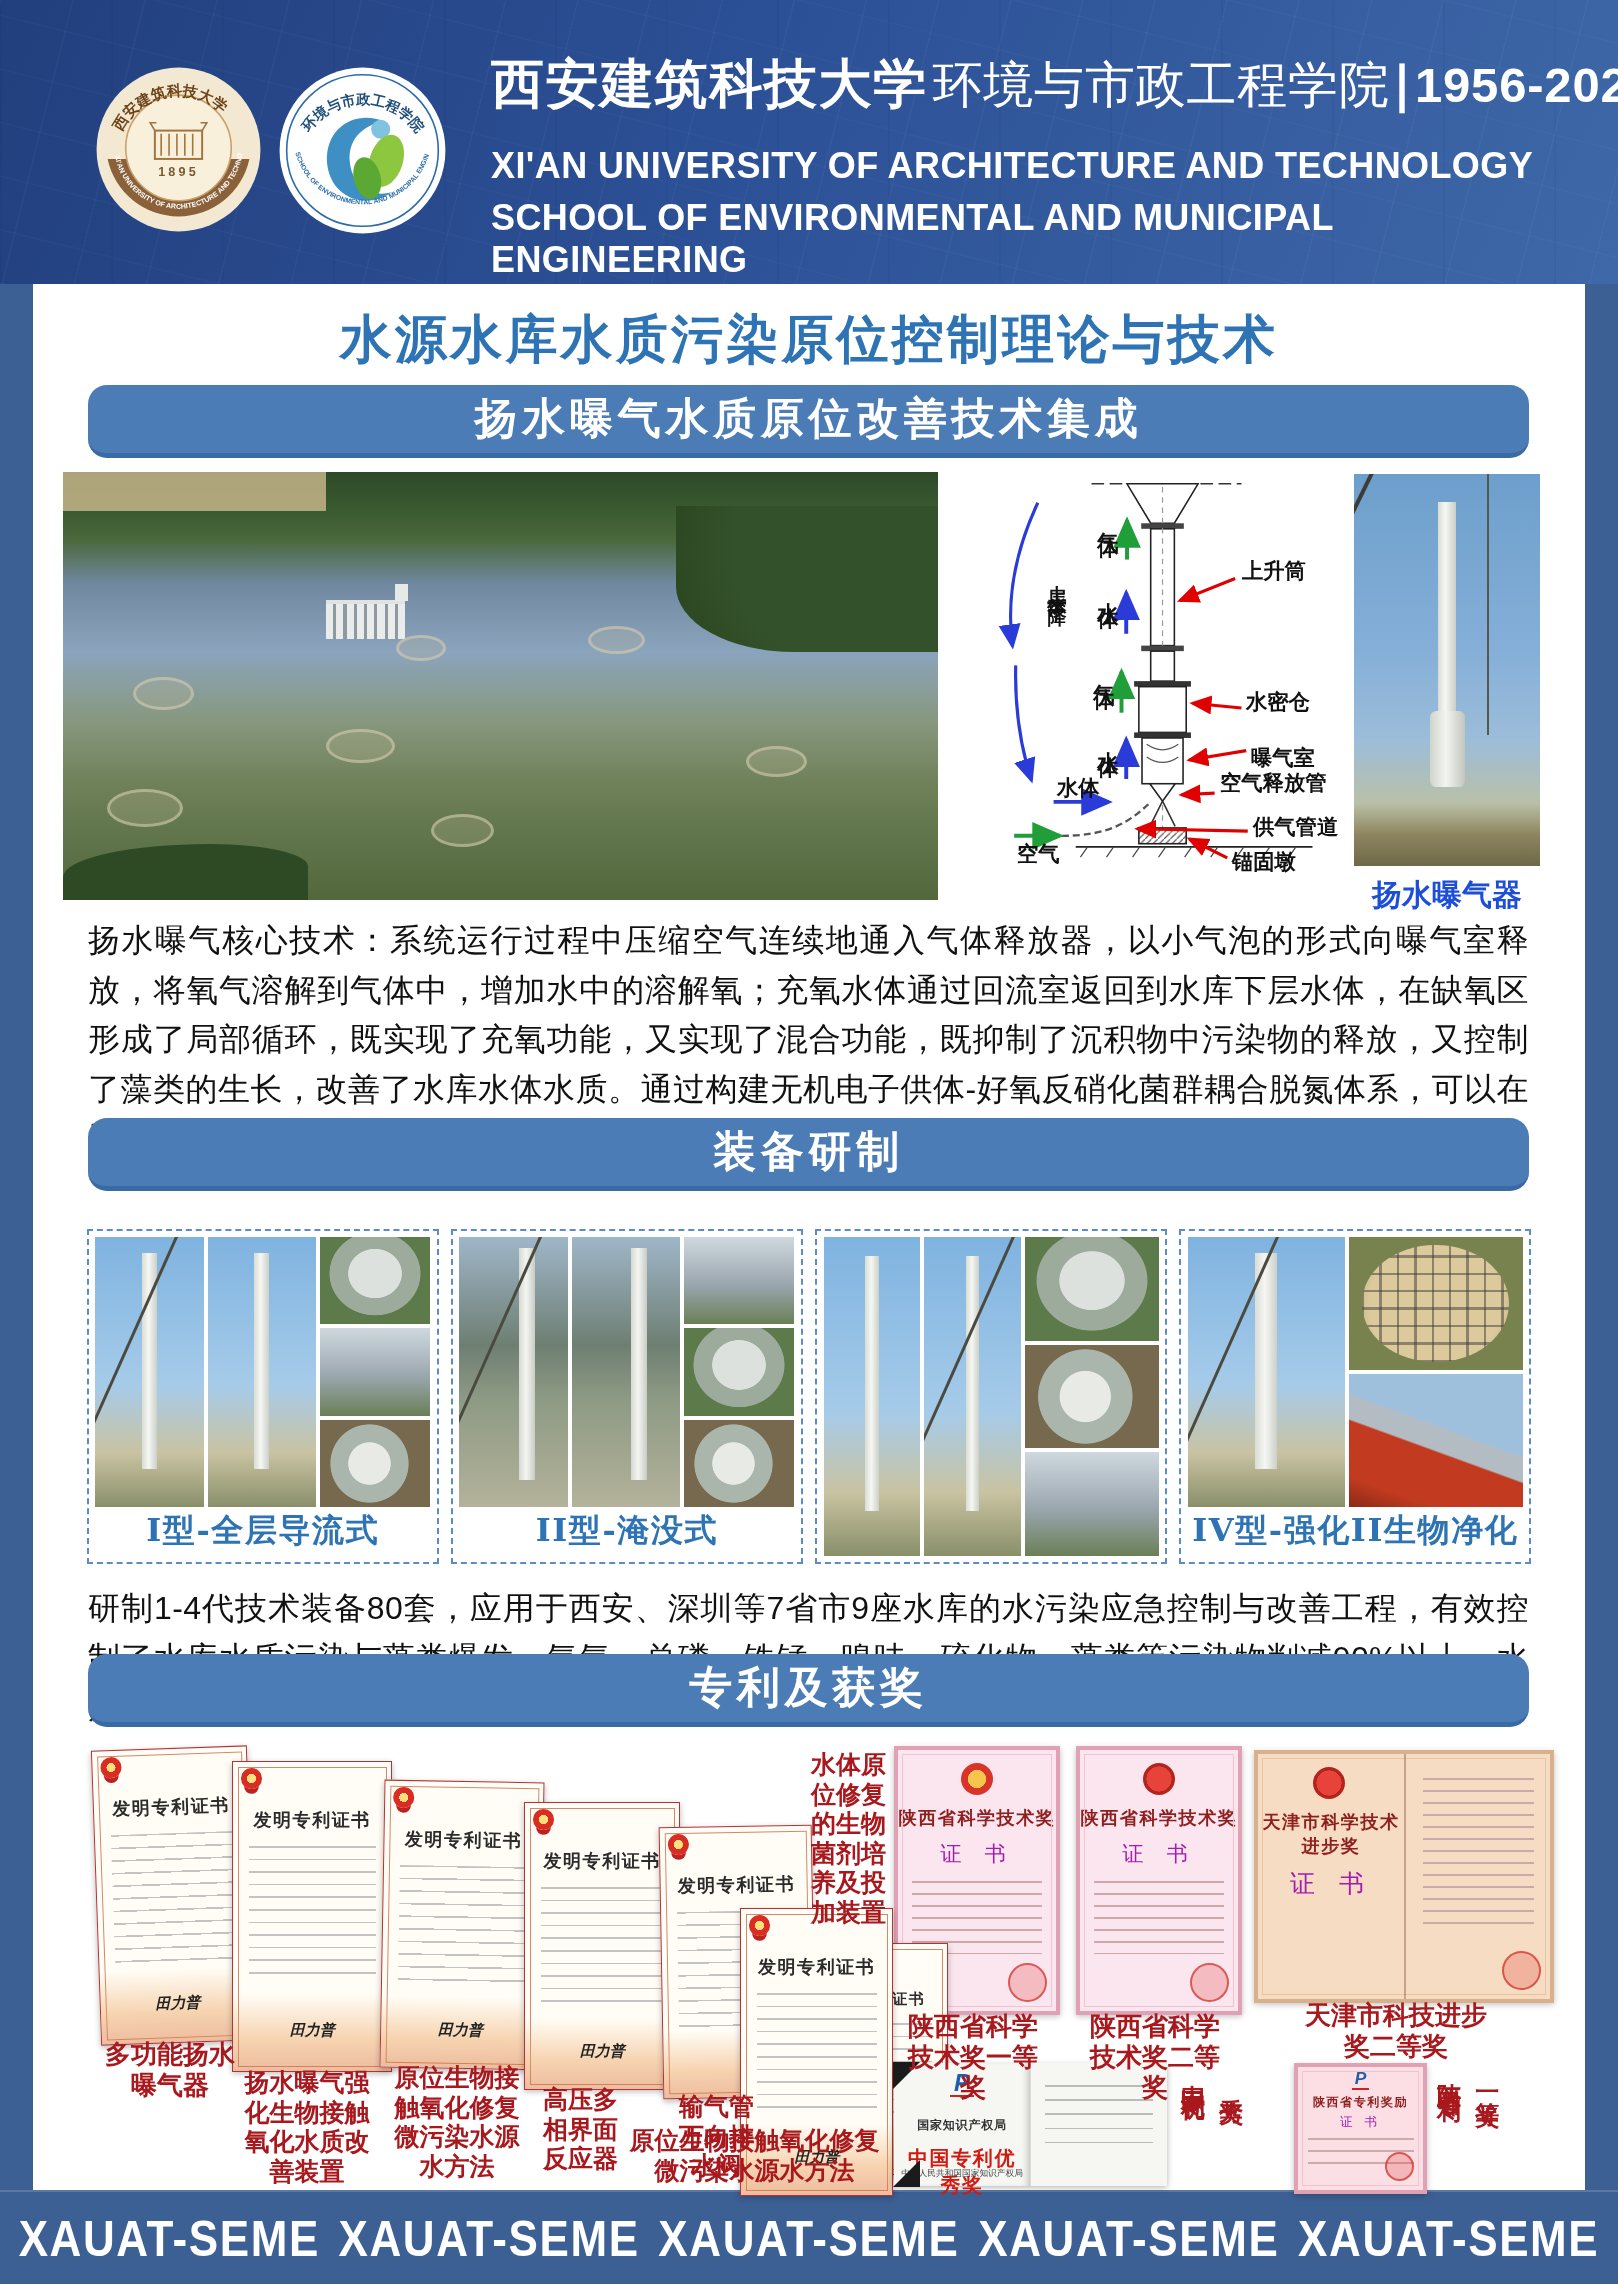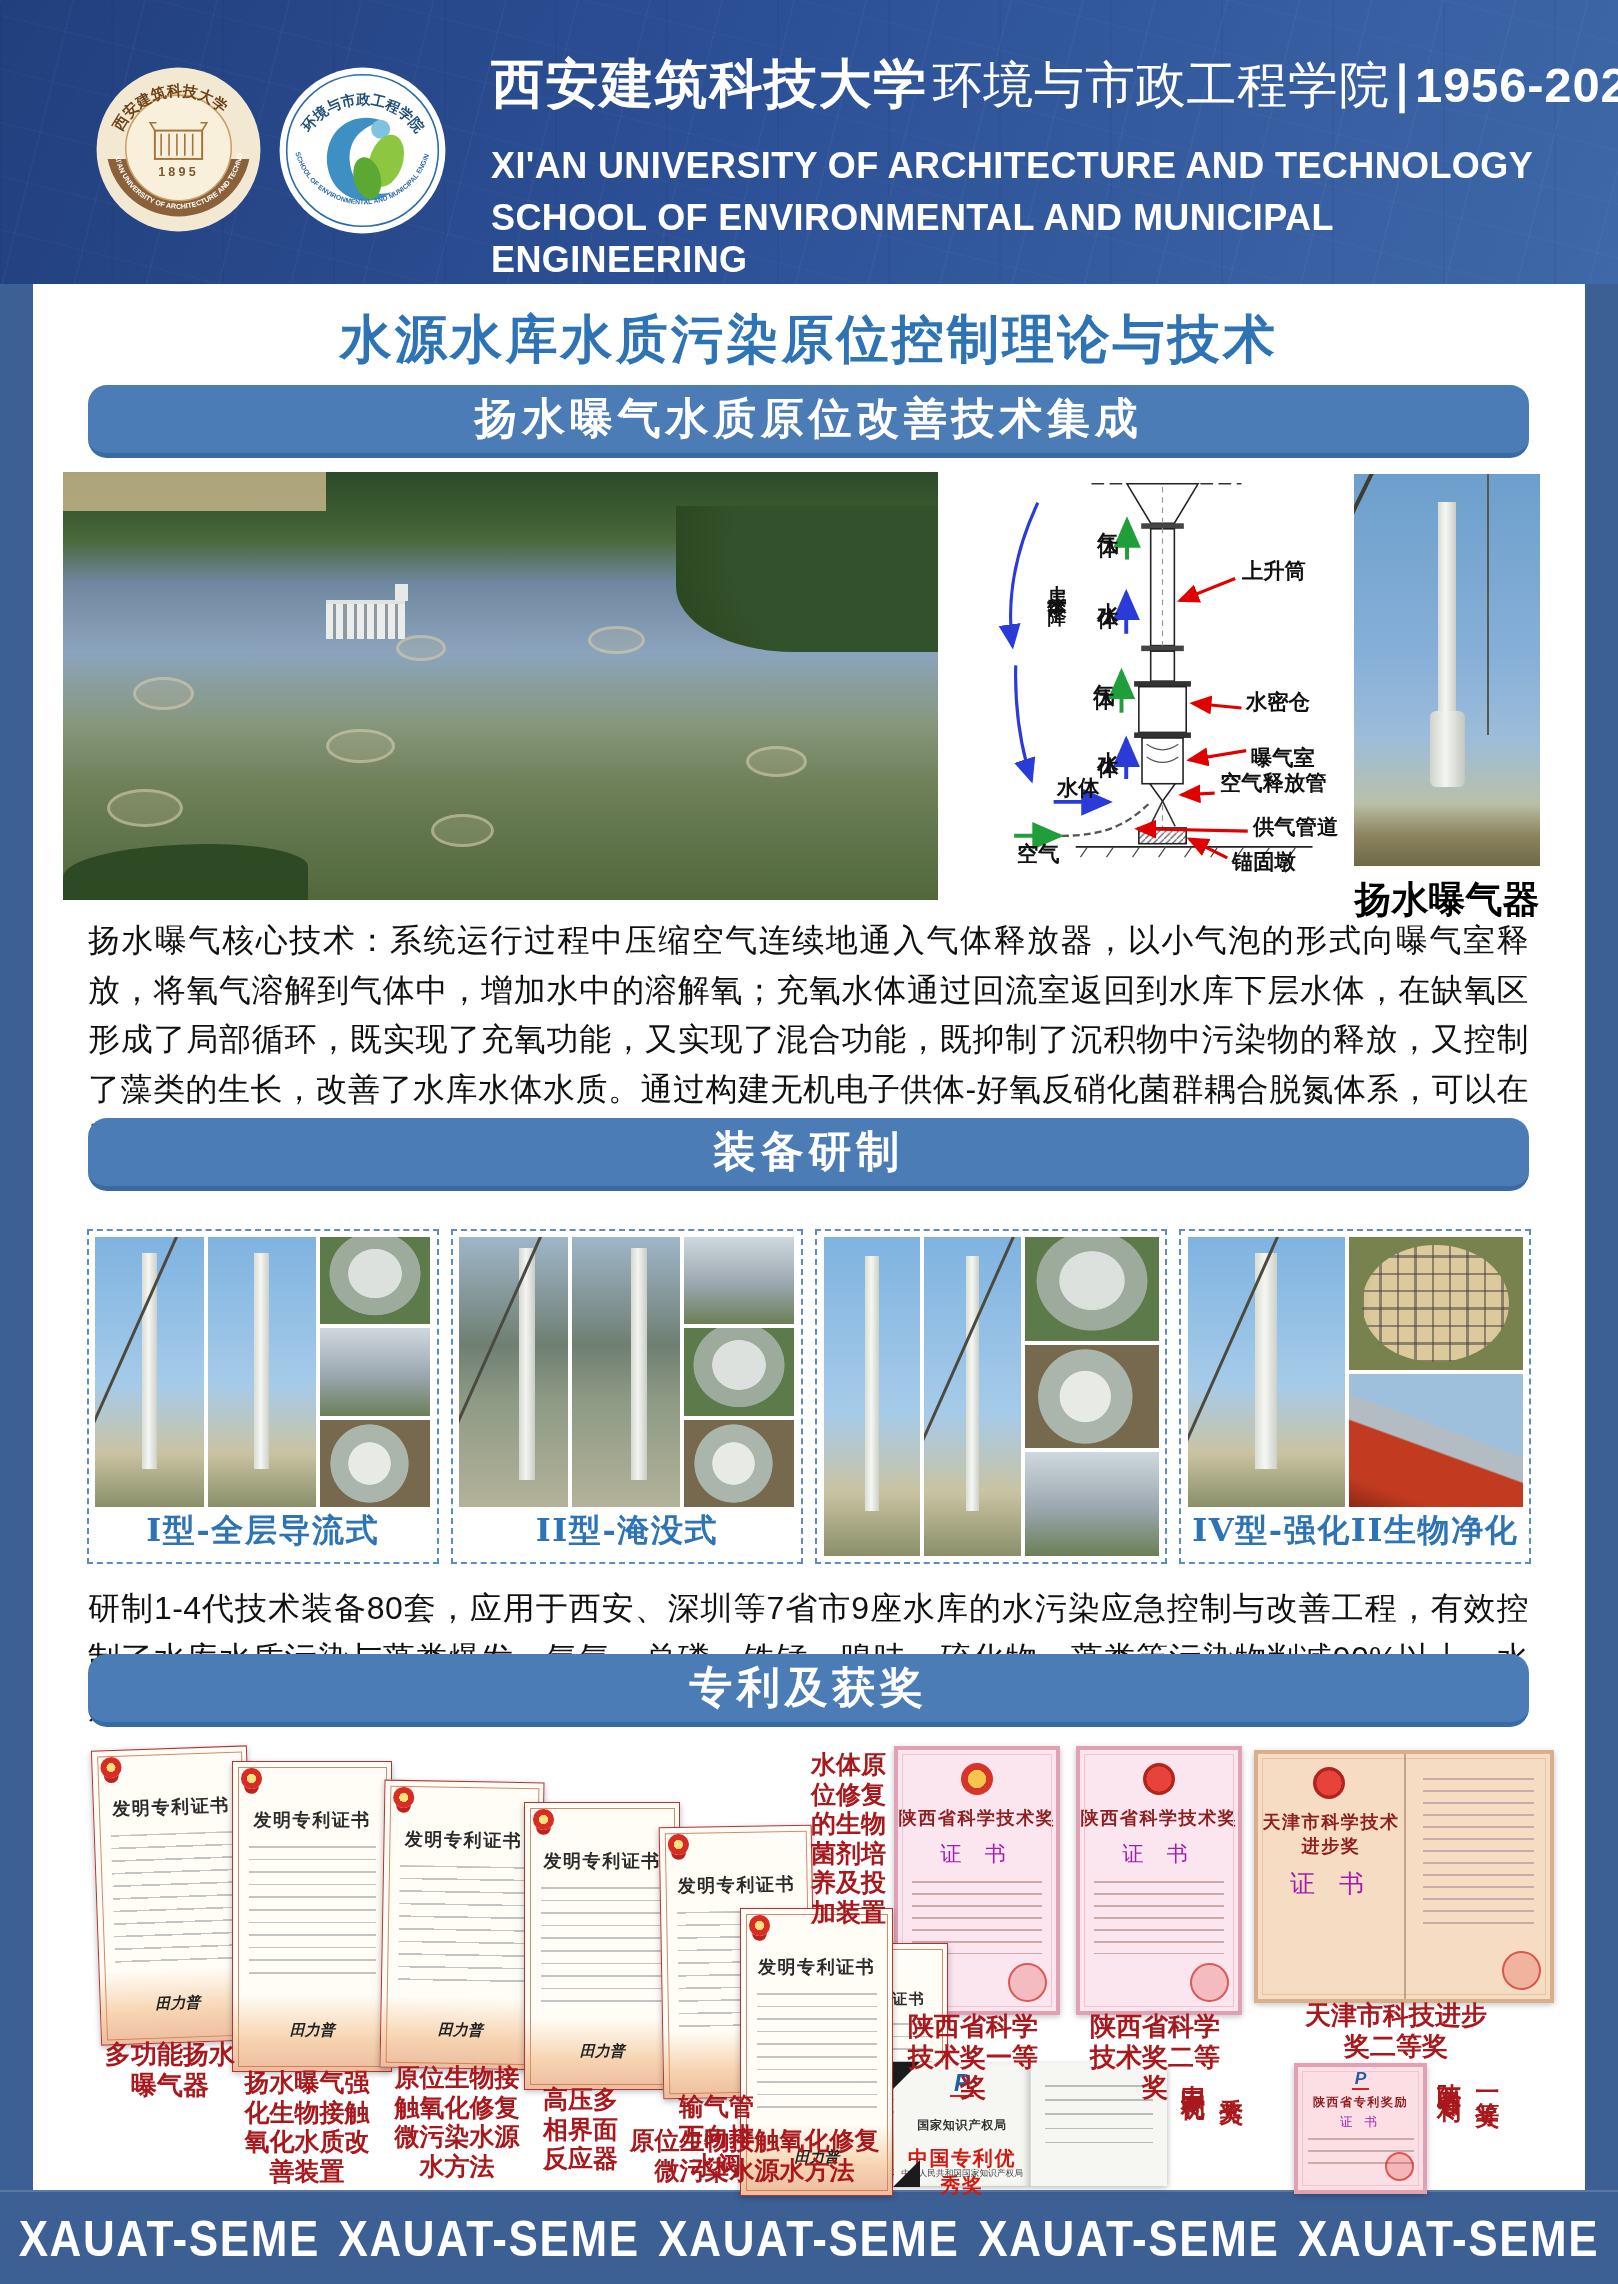--- a/index.html
+++ b/index.html
@@ -63,21 +63,21 @@
   .aer-photo{position:absolute;left:1321px;top:190px;width:186px;height:392px;overflow:hidden;
      background:linear-gradient(180deg,#6d9fcc 0%,#85afd8 45%,#9dbdd9 68%,#b9c0a8 84%,#8d855f 92%,#6f6848 100%);}
   .crane-boom{position:absolute;left:27px;top:-24px;width:4px;height:340px;background:#3d3d35;
      transform:rotate(26deg);transform-origin:top left;}
   .crane-cable{position:absolute;right:51px;top:0;width:1.6px;height:261px;background:#55584f;}
   .aer-col{position:absolute;left:50%;top:28.4px;width:17.4px;height:277px;margin-left:-8.7px;
      background:linear-gradient(90deg,#d8dcd4,#f7f8f4 40%,#c9cec6);}
   .aer-bulge{position:absolute;left:50%;top:237px;width:35px;height:76px;margin-left:-17.4px;
      background:linear-gradient(90deg,#cfd4cb,#f4f5f1 45%,#c2c7be);border-radius:6.3px;}
   .aer-caption{position:absolute;left:1321px;top:591px;width:186px;text-align:center;
-     font-size:37px;font-weight:bold;color:#000000;font-family:"DejaVu Serif","Liberation Serif",serif;}
+     font-size:30px;font-weight:bold;color:#1d4ed8;font-family:"DejaVu Serif","Liberation Serif",serif;}
   
   .boxes{position:absolute;left:54px;top:945px;width:1444px;height:335px;display:flex;gap:12.6px;}
   .eqbox{flex:1;border:2.4px dashed #5b8cc8;display:flex;flex-direction:column;padding:6.3px;}
   .collage{flex:1;display:flex;gap:4px;overflow:hidden;}
   .ccol{display:flex;flex-direction:column;gap:4px;width:33%;}
   .tile{position:relative;overflow:hidden;flex:1;}
   .t-sky{background:linear-gradient(180deg,#7fb3e0 0%,#a6cbe9 55%,#c9c3a2 80%,#8a8f6a 100%);}
   .t-sky::before{content:"";position:absolute;left:50%;top:6%;width:14%;height:80%;margin-left:-7%;
      background:linear-gradient(90deg,#d9ddd5,#f6f7f3 45%,#cbd0c8);}
   .t-crane::after{content:"";position:absolute;left:18%;top:-10%;width:3.2px;height:120%;

